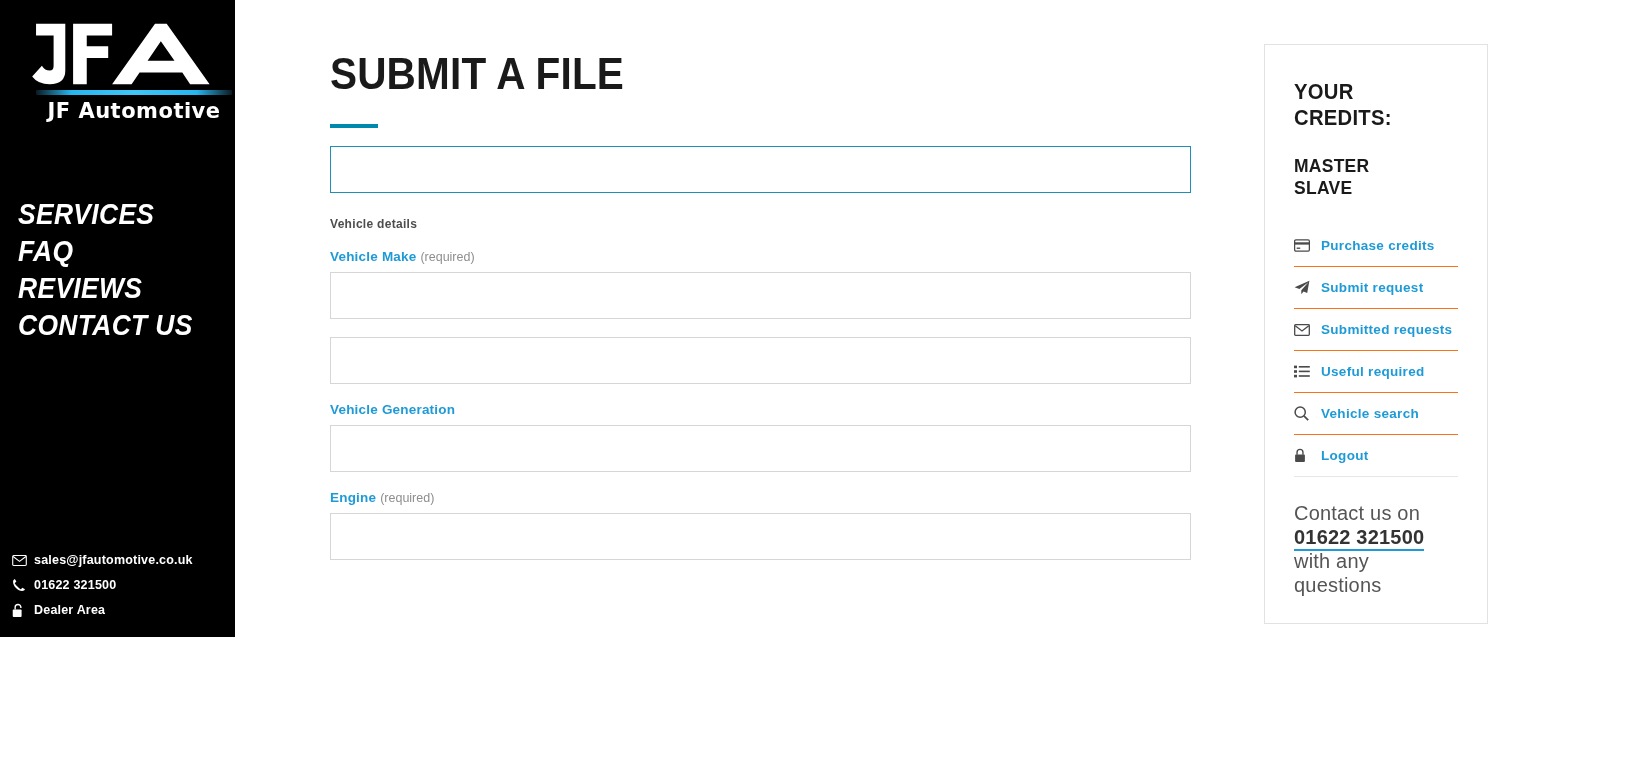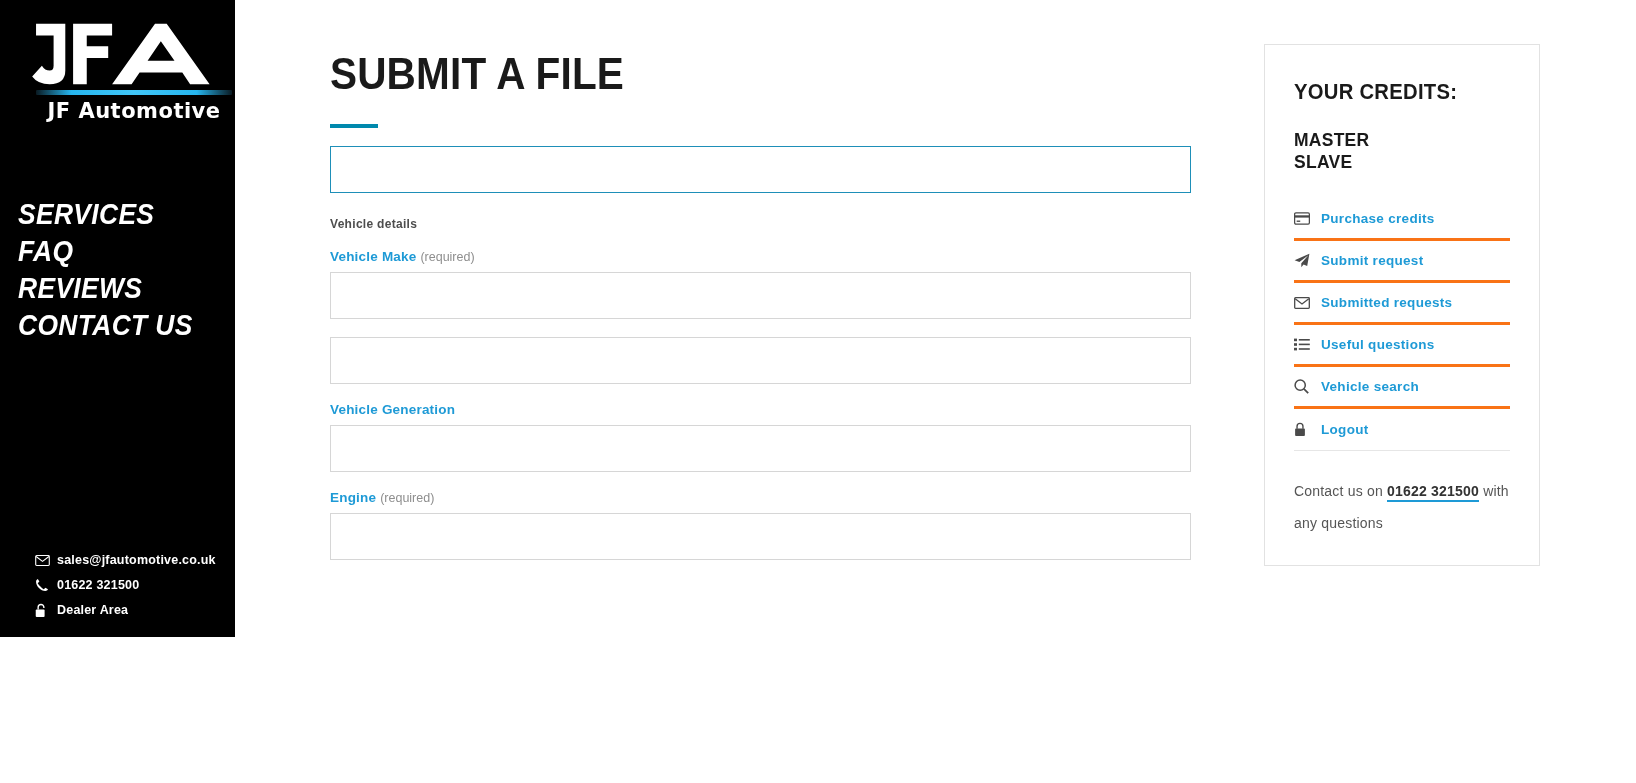--- a/index.html
+++ b/index.html
@@ -83,21 +83,21 @@
     transform: scaleX(0.88);
     transform-origin: left center;
     cursor: pointer;
   }
 
   .sidebar-footer {
     position: absolute;
     left: 0;
     bottom: 14px;
     width: 235px;
-    padding-left: 35px;
+    padding-left: 12px;
   }
 
   .sf-row {
     display: flex;
     align-items: center;
     height: 24px;
     margin-bottom: 1px;
     color: #ffffff;
     text-decoration: none;
     font-size: 12.5px;
@@ -201,21 +201,21 @@
     font-weight: bold;
     color: #4d4d4d;
     letter-spacing: 0.3px;
   }
 
   
   .credits-panel {
     position: absolute;
     left: 1029px;   
     top: 44px;
-    width: 276px;   
+    width: 224px;   
     border: 1px solid #e2e2e2;
     background: #ffffff;
     padding: 34px 29px 26px 29px;
   }
 
   .credits-title {
     font-family: "Liberation Sans Narrow", "Liberation Sans", sans-serif;
     font-weight: bold;
     font-size: 22px;
     line-height: 26px;
@@ -236,21 +236,21 @@
     transform: scaleX(0.92);
     transform-origin: left center;
   }
 
   .panel-menu { margin-top: 26px; }
 
   .pm-row {
     display: flex;
     align-items: center;
     height: 42px;
-    border-bottom: 3px solid #f97316;
+    border-bottom: 1px solid #f97316;
     text-decoration: none;
     cursor: pointer;
   }
 
   .pm-row:first-child { border-top: none; }
   .pm-row:last-child  { border-bottom: 1px solid #e6e6e6; }
 
   .pm-icon {
     width: 27px;
     flex-shrink: 0;
@@ -262,22 +262,22 @@
   .pm-label {
     font-size: 13.5px;
     font-weight: bold;
     color: #1e9ad6;
     letter-spacing: 0.3px;
     white-space: nowrap;
   }
 
   .panel-contact {
     margin-top: 24px;
-    font-size: 14px;
-    line-height: 32px;
+    font-size: 20px;
+    line-height: 24px;
     color: #555555;
     letter-spacing: 0.2px;
   }
 
   .phone-strong {
     font-weight: bold;
     color: #333333;
     border-bottom: 2px solid #1e9ad6;
     padding-bottom: 1px;
     cursor: pointer;
@@ -434,21 +434,21 @@
           <span class="pm-icon">
             <svg width="16" height="13" viewBox="0 0 16 13">
               <rect x="0" y="0.6" width="3" height="2.6" fill="#4a4a4a"></rect>
               <rect x="0" y="5.2" width="3" height="2.6" fill="#4a4a4a"></rect>
               <rect x="0" y="9.8" width="3" height="2.6" fill="#4a4a4a"></rect>
               <rect x="4.8" y="1" width="11" height="1.6" fill="#4a4a4a"></rect>
               <rect x="4.8" y="5.6" width="11" height="1.6" fill="#4a4a4a"></rect>
               <rect x="4.8" y="10.2" width="11" height="1.6" fill="#4a4a4a"></rect>
             </svg>
           </span>
-          <span class="pm-label">Useful questions</span>
+          <span class="pm-label">Useful required</span>
         </a>
 
         <a class="pm-row" href="#">
           <span class="pm-icon">
             <svg width="15" height="15" viewBox="0 0 15 15">
               <circle cx="6.2" cy="6.2" r="5.1" fill="none" stroke="#4a4a4a" stroke-width="1.5"></circle>
               <line x1="9.9" y1="9.9" x2="14.2" y2="14.2" stroke="#4a4a4a" stroke-width="1.7"></line>
             </svg>
           </span>
           <span class="pm-label">Vehicle search</span>

